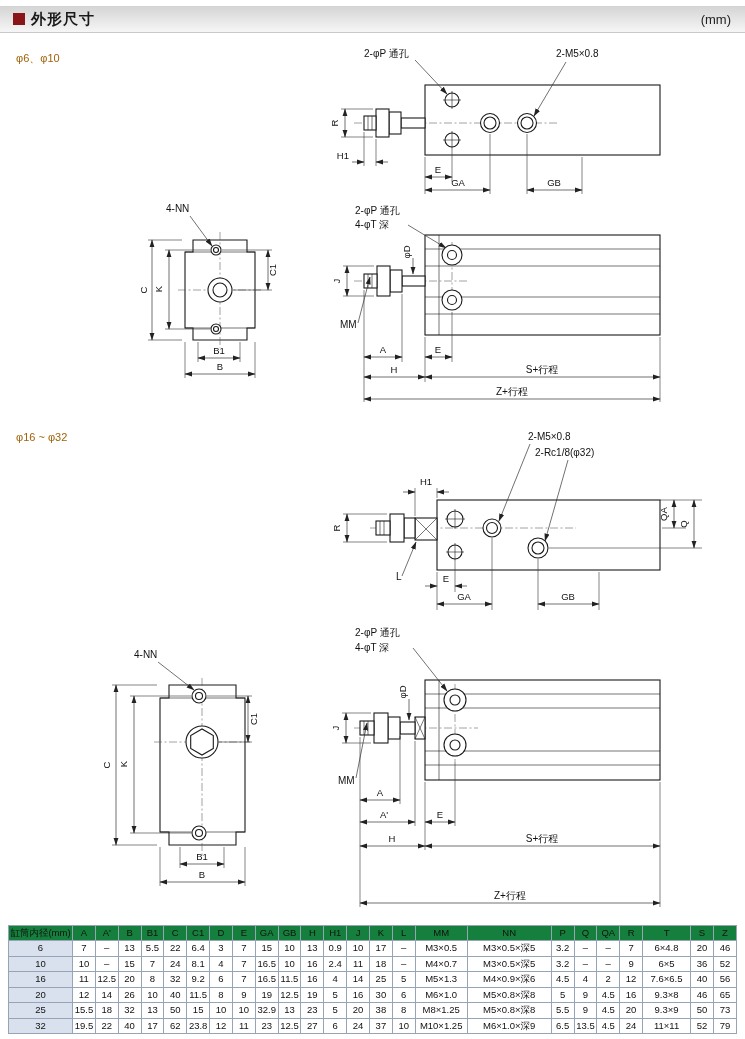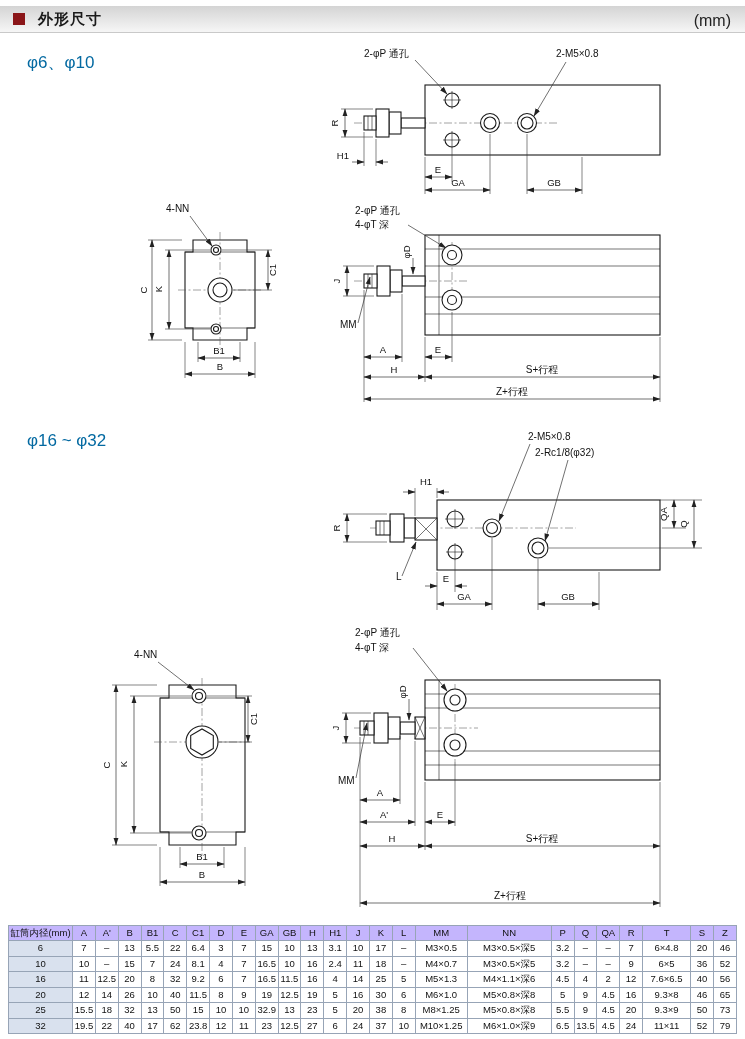--- a/index.html
+++ b/index.html
@@ -2,38 +2,38 @@
 <html><head>
 <meta charset="utf-8">
 <style>
   *{margin:0;padding:0;box-sizing:border-box}
   html,body{background:#fff}
   body{font-family:"Liberation Sans",sans-serif;color:#111}
   .page{position:relative;width:745px;height:1039px;background:#fff;overflow:hidden}
   .titlebar{position:absolute;left:0;top:6px;width:745px;height:27px;
             background:linear-gradient(180deg,#d4d4d4,#f6f6f6);display:flex;align-items:center;border-bottom:1px solid #c9c9c9}
   .accent-sq{width:12px;height:12px;background:#8a1518;margin-left:13px}
-  .title{font-size:15px;font-weight:bold;color:#1a1a1a;margin-left:13px;letter-spacing:1px}
-  .unit{position:absolute;right:14px;top:12px;font-size:16px;color:#222}
-  .sec-label{position:absolute;left:27px;font-size:17px;color:#0369a1}
+  .title{font-size:15px;font-weight:bold;color:#1a1a1a;margin-left:6px;letter-spacing:1px}
+  .unit{position:absolute;right:14px;top:12px;font-size:13px;color:#222}
+  .sec-label{position:absolute;left:16px;font-size:11px;color:#a16207}
   .dwg{position:absolute;overflow:visible}
   svg text{font-family:"Liberation Sans",sans-serif;font-size:10px;fill:#111}
   svg text.dl{font-size:9.5px}
   .oln{fill:#fff;stroke:#1a1a1a;stroke-width:1.1}
   .oln2{fill:none;stroke:#1a1a1a;stroke-width:1.1}
   .thin{fill:none;stroke:#1a1a1a;stroke-width:.6}
   .dim{fill:none;stroke:#333;stroke-width:.7}
   .ext{fill:none;stroke:#333;stroke-width:.6}
   .ldr{fill:none;stroke:#333;stroke-width:.7}
   .cl{fill:none;stroke:#555;stroke-width:.55;stroke-dasharray:8 2.5 2 2.5}
   .dim-table{position:absolute;left:8px;top:925px;width:729px;border-collapse:collapse;table-layout:fixed;
              font-size:9.5px;line-height:1.1}
   .dim-table th,.dim-table td{border:1px solid #97a4b6;text-align:center;padding:2px 0;height:13px;
              overflow:hidden;white-space:nowrap;font-weight:normal}
-  .dim-table th{background:#c4b5fd}
+  .dim-table th{background:#15803d}
   .dim-table td.id-cell{background:#d9e1ee}
   .c-id{width:64px}.c-mm{width:52px}.c-nn{width:84px}.c-t{width:48px}
 </style>
 </head>
 <body>
 
 <div class="page">
 
   <svg width="0" height="0" style="position:absolute">
     <defs>
@@ -424,21 +424,21 @@
           <td>–</td>
           <td>13</td>
           <td>5.5</td>
           <td>22</td>
           <td>6.4</td>
           <td>3</td>
           <td>7</td>
           <td>15</td>
           <td>10</td>
           <td>13</td>
-          <td>3.1</td>
+          <td>0.9</td>
           <td>10</td>
           <td>17</td>
           <td>–</td>
           <td>M3×0.5</td>
           <td>M3×0.5×深5</td>
           <td>3.2</td>
           <td>–</td>
           <td>–</td>
           <td>7</td>
           <td>6×4.8</td>
@@ -483,21 +483,21 @@
           <td>6</td>
           <td>7</td>
           <td>16.5</td>
           <td>11.5</td>
           <td>16</td>
           <td>4</td>
           <td>14</td>
           <td>25</td>
           <td>5</td>
           <td>M5×1.3</td>
-          <td>M4×1.1×深6</td>
+          <td>M4×0.9×深6</td>
           <td>4.5</td>
           <td>4</td>
           <td>2</td>
           <td>12</td>
           <td>7.6×6.5</td>
           <td>40</td>
           <td>56</td>
         </tr>
         <tr>
           <td class="id-cell">20</td>

